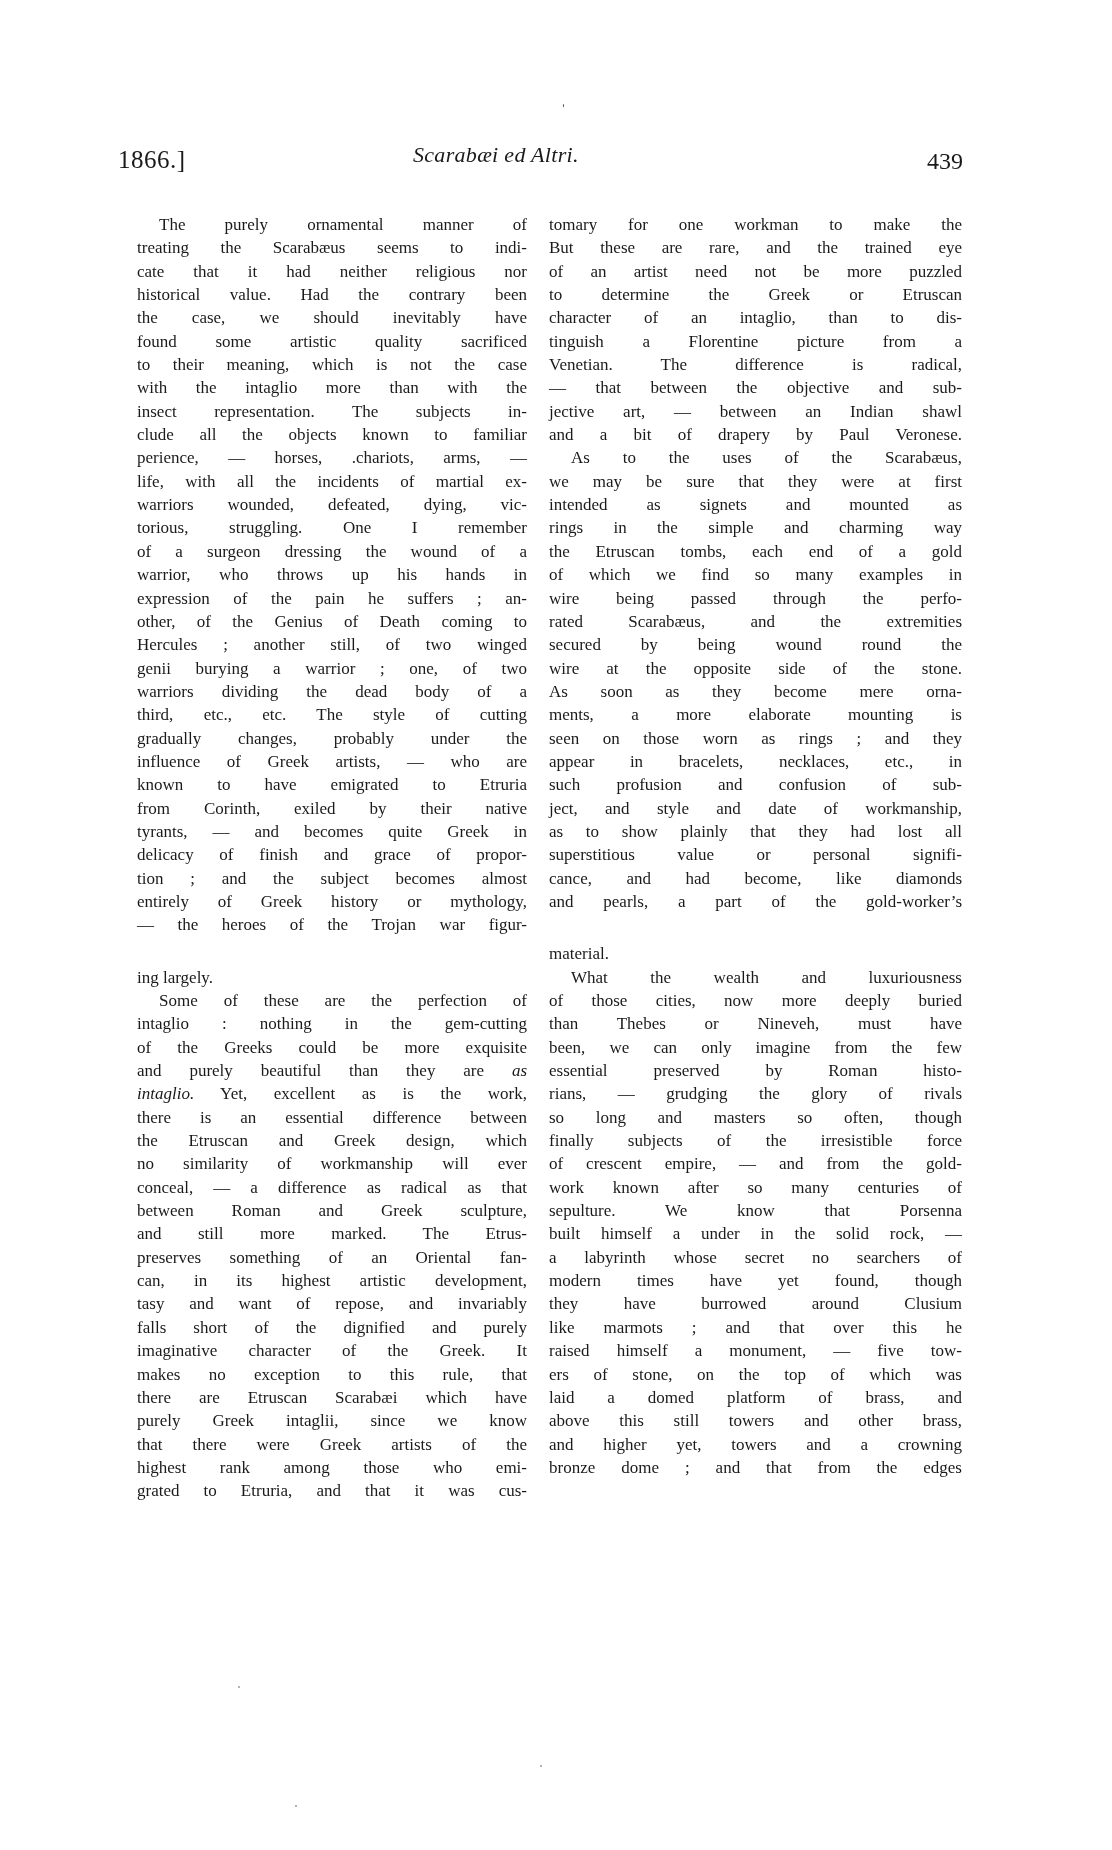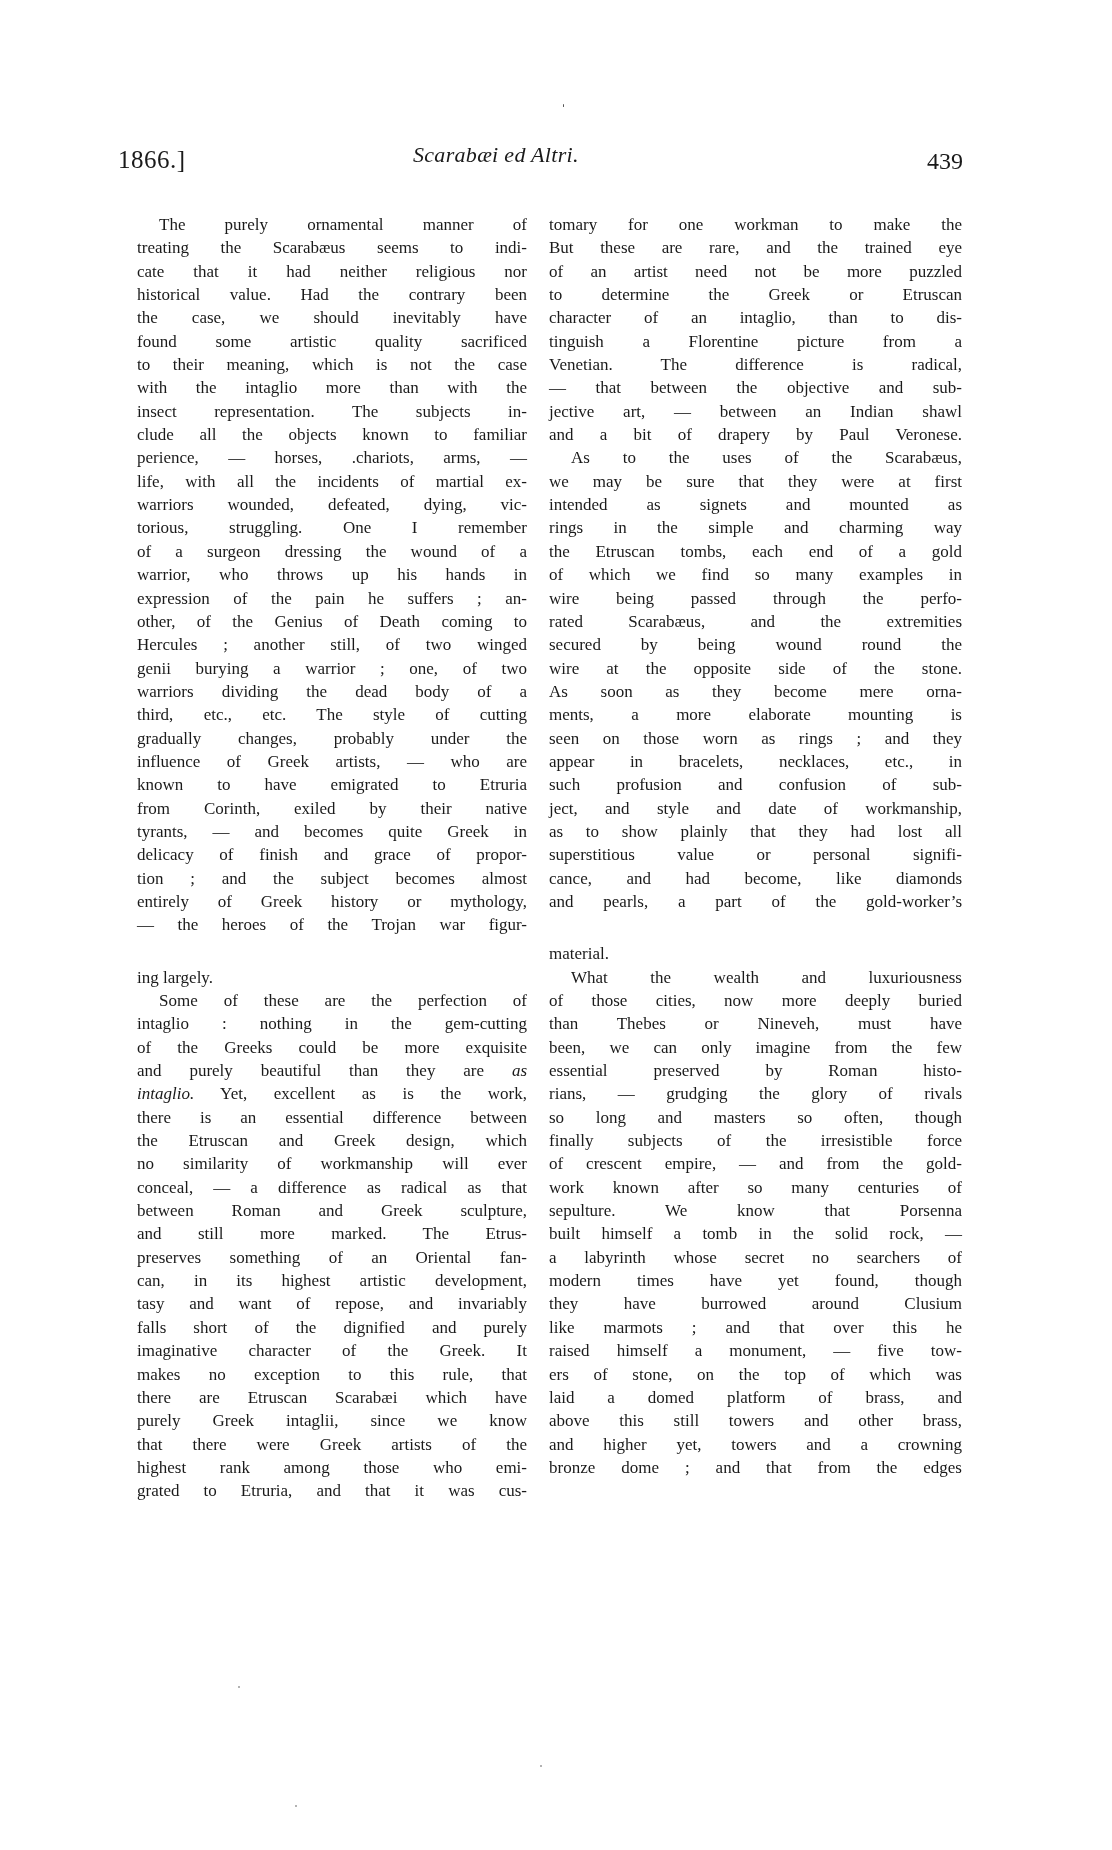--- a/index.html
+++ b/index.html
@@ -198,21 +198,21 @@
     <span class="line">of those cities, now more deeply buried</span>
     <span class="line">than Thebes or Nineveh, must have</span>
     <span class="line">been, we can only imagine from the few</span>
     <span class="line">essential preserved by Roman histo-</span>
     <span class="line">rians, — grudging the glory of rivals</span>
     <span class="line">so long and masters so often, though</span>
     <span class="line">finally subjects of the irresistible force</span>
     <span class="line">of crescent empire, — and from the gold-</span>
     <span class="line">work known after so many centuries of</span>
     <span class="line">sepulture.   We know that Porsenna</span>
-    <span class="line">built himself a tomb in the solid rock, —</span>
+    <span class="line">built himself a under in the solid rock, —</span>
     <span class="line">a labyrinth whose secret no searchers of</span>
     <span class="line">modern times have yet found, though</span>
     <span class="line">they have burrowed around Clusium</span>
     <span class="line">like marmots ; and that over this he</span>
     <span class="line">raised himself a monument, — five tow-</span>
     <span class="line">ers of stone, on the top of which was</span>
     <span class="line">laid a domed platform of brass, and</span>
     <span class="line">above this still towers and other brass,</span>
     <span class="line">and higher yet, towers and a crowning</span>
     <span class="line">bronze dome ; and that from the edges</span>

